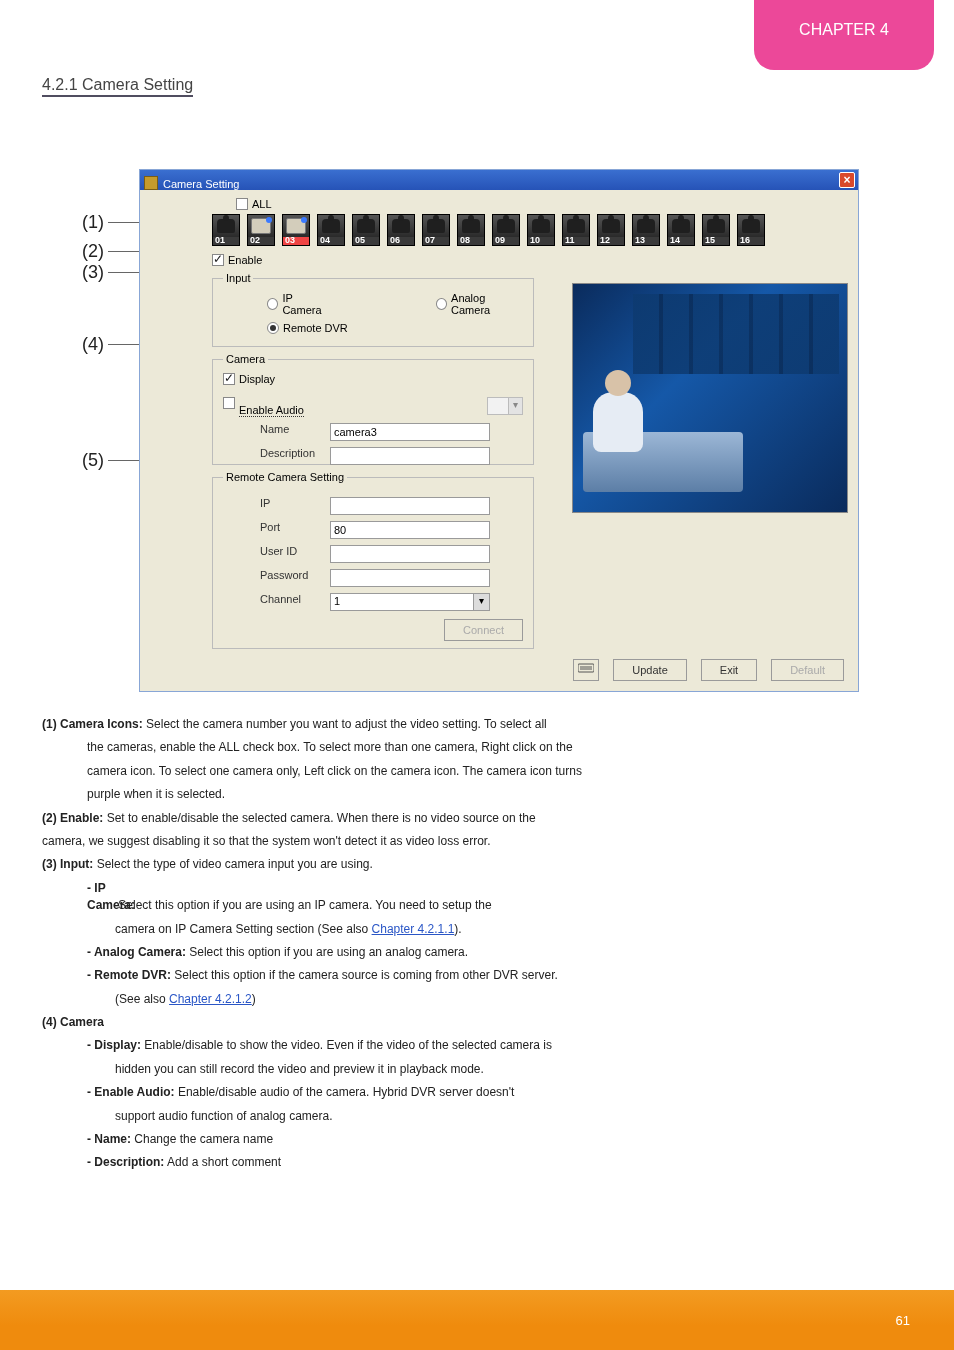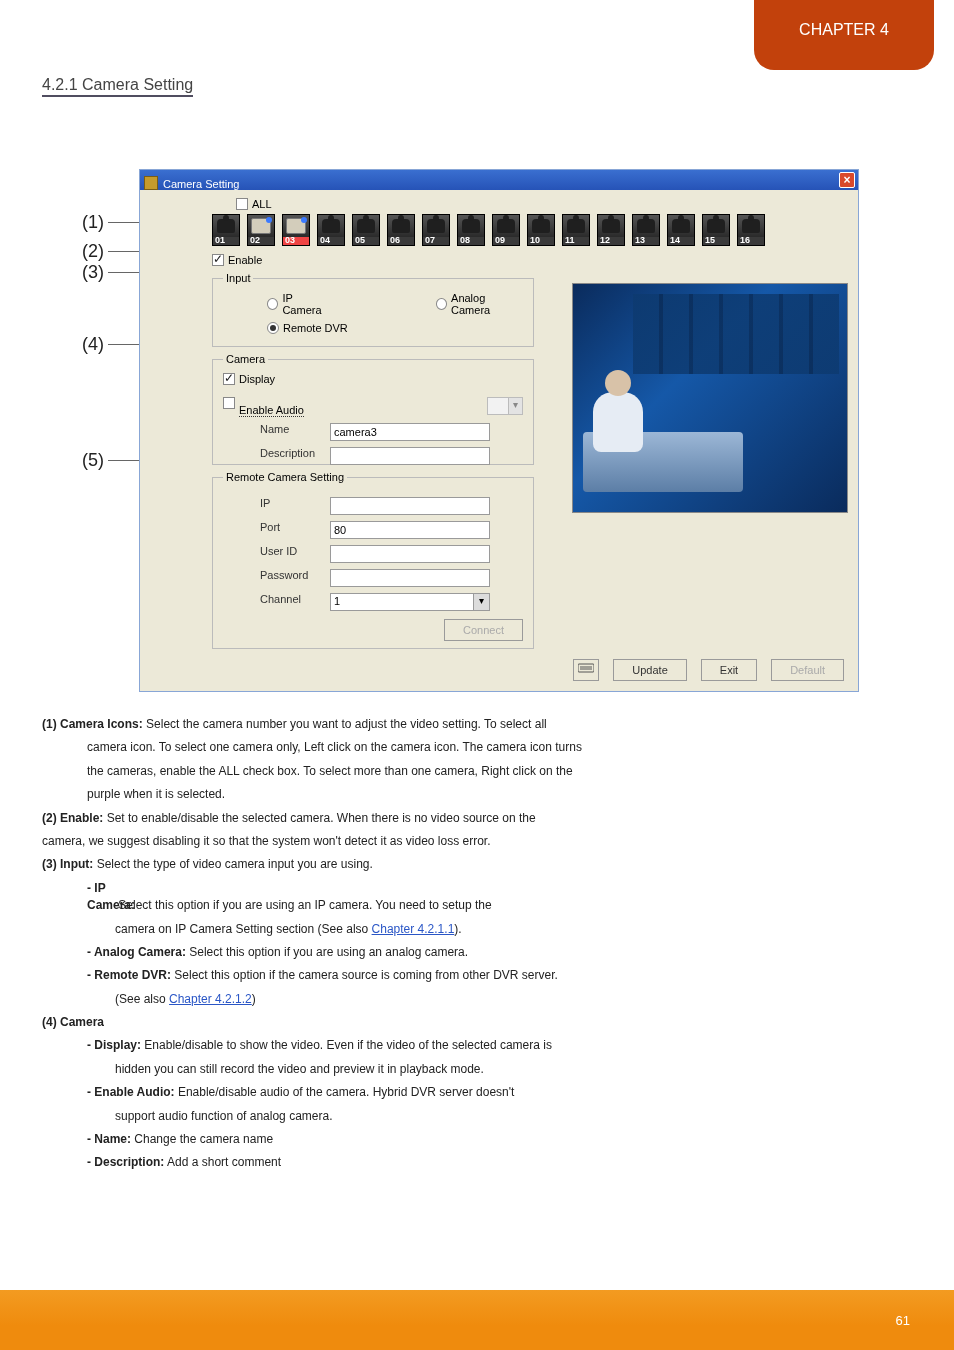--- a/index.html
+++ b/index.html
@@ -12,21 +12,21 @@
     color: #000;
   }
 
   
   .chapter-tab {
     position: absolute;
     top: 0;
     right: 20px;
     width: 180px;
     height: 70px;
-    background: #c2410c;
+    background: #ec4899;
     border-radius: 0 0 20px 20px;
     color: #fff;
     text-align: center;
     line-height: 60px;
     font-size: 16px;
     font-weight: 500;
   }
 
   .section-title {
     position: absolute;
@@ -492,22 +492,22 @@
         </svg>
     </span>
     <button class="btn">Update</button>
     <button class="btn">Exit</button>
     <button class="btn disabled">Default</button>
   </div>
 </div>
 
 <div class="doc-body">
   <p><span class="bold">(1)    Camera Icons:</span><span> Select the camera number you want to adjust the video setting. To select all</span></p>
+  <p class="indent">the cameras, enable the ALL check box. To select more than one camera, Right click on the</p>
   <p class="indent">camera icon. To select one camera only, Left click on the camera icon. The camera icon turns</p>
-  <p class="indent">the cameras, enable the ALL check box. To select more than one camera, Right click on the</p>
   <p class="indent">purple when it is selected.</p>
 
   <p><span class="bold">(2)    Enable:</span><span> Set to enable/disable the selected camera. When there is no video source on the</span></p>
   <p style="padding-left:0;">camera, we suggest disabling it so that the system won't detect it as video loss error.</p>
 
   <p><span class="bold">(3)    Input:</span><span> Select the type of video camera input you are using.</span></p>
 
   <p class="indent"><span class="hangdash bold">- IP Camera:</span><span> Select this option if you are using an IP camera. You need to setup the</span></p>
   <p class="dash-indent"><span>camera on IP Camera Setting section (See also </span><a class="hl-link">Chapter 4.2.1.1</a><span>).</span></p>
 

